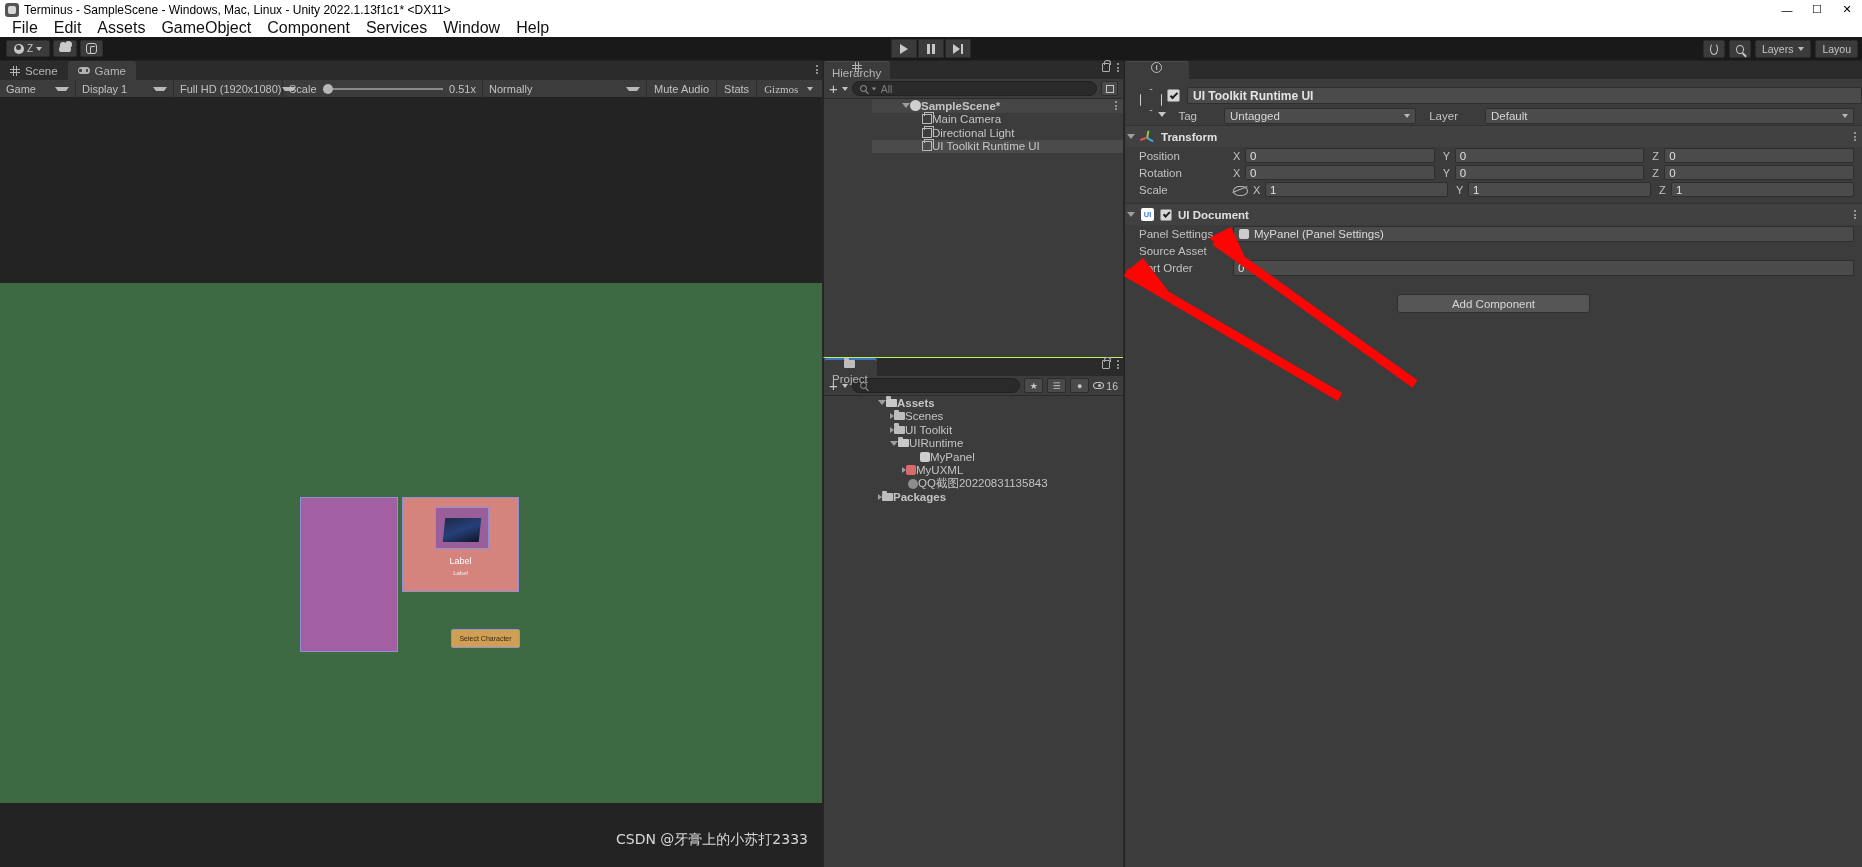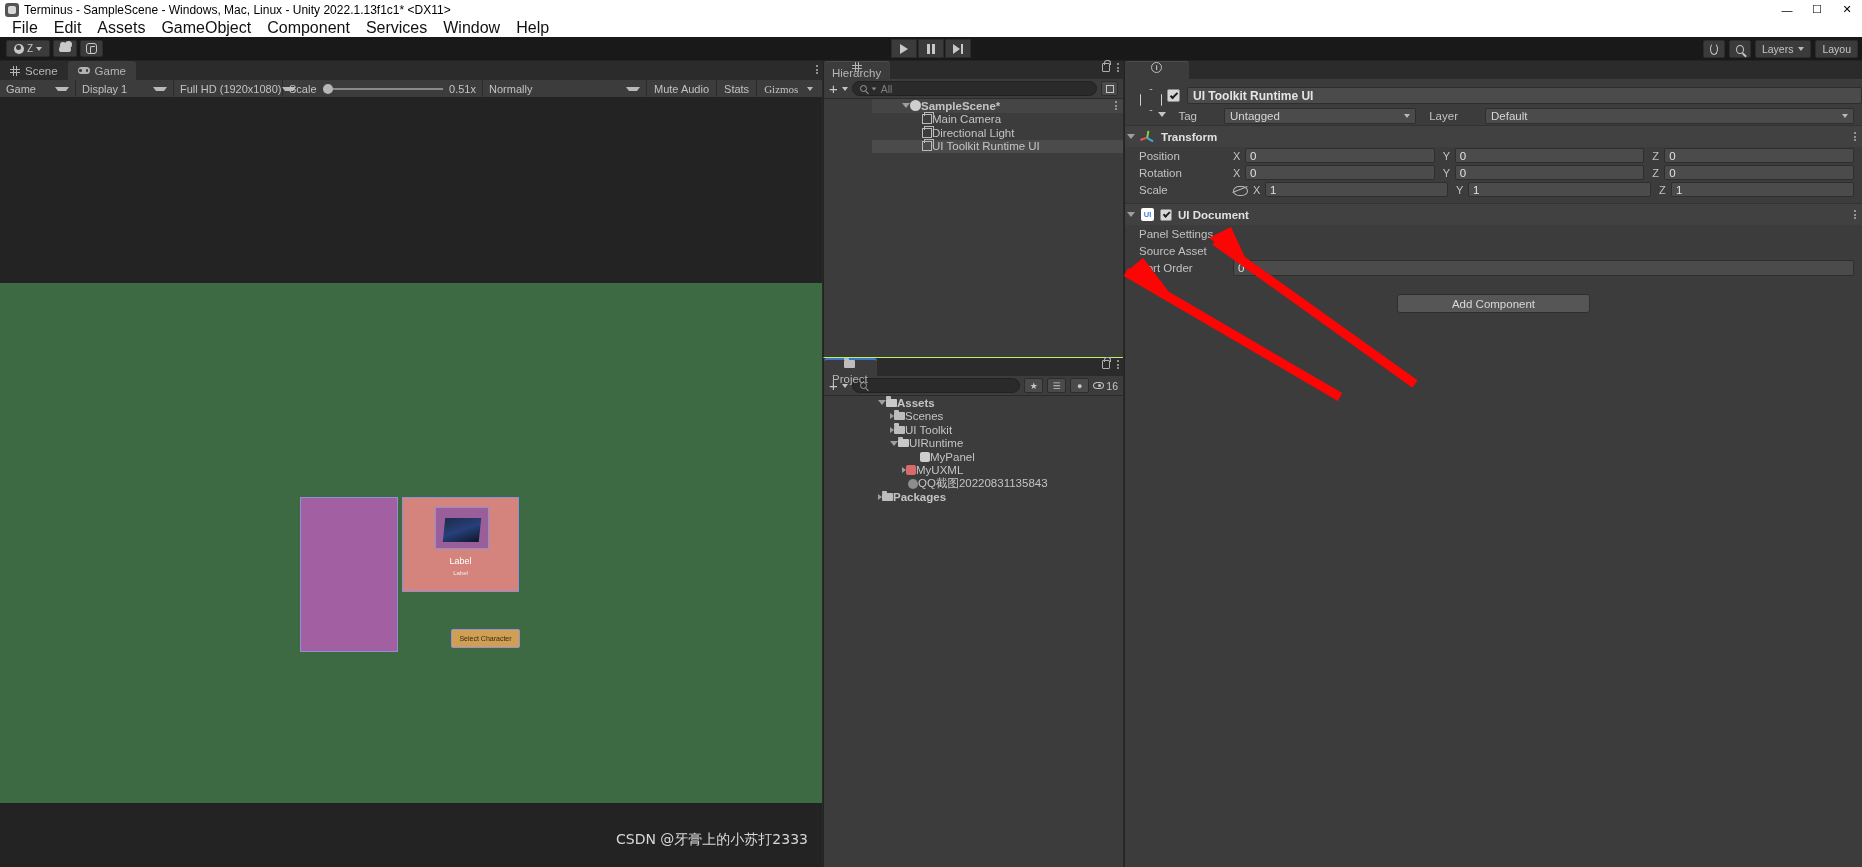--- a/index.html
+++ b/index.html
@@ -642,20 +642,24 @@
         <span class="comp-title">UI Document</span>
         <span class="kebab" style="margin-left:auto;margin-right:6px;">
             <i></i>
             <i></i>
             <i></i>
           </span>
       </div>
 
       <div class="row3">
         <span class="lbl">Panel Settings</span>
+        <span class="objfield" style="flex:1;margin-right:8px;">
+          <span class="asseticon panel"></span>
+          <span>MyPanel (Panel Settings)</span>
+        </span>
       </div>
       <div class="row3">
         <span class="lbl">Source Asset</span>
       </div>
       <div class="row3">
         <span class="lbl">Sort Order</span>
         <span class="vecinput" style="flex:1;margin-right:8px;height:16px;">0</span>
       </div>
     </div>
 

